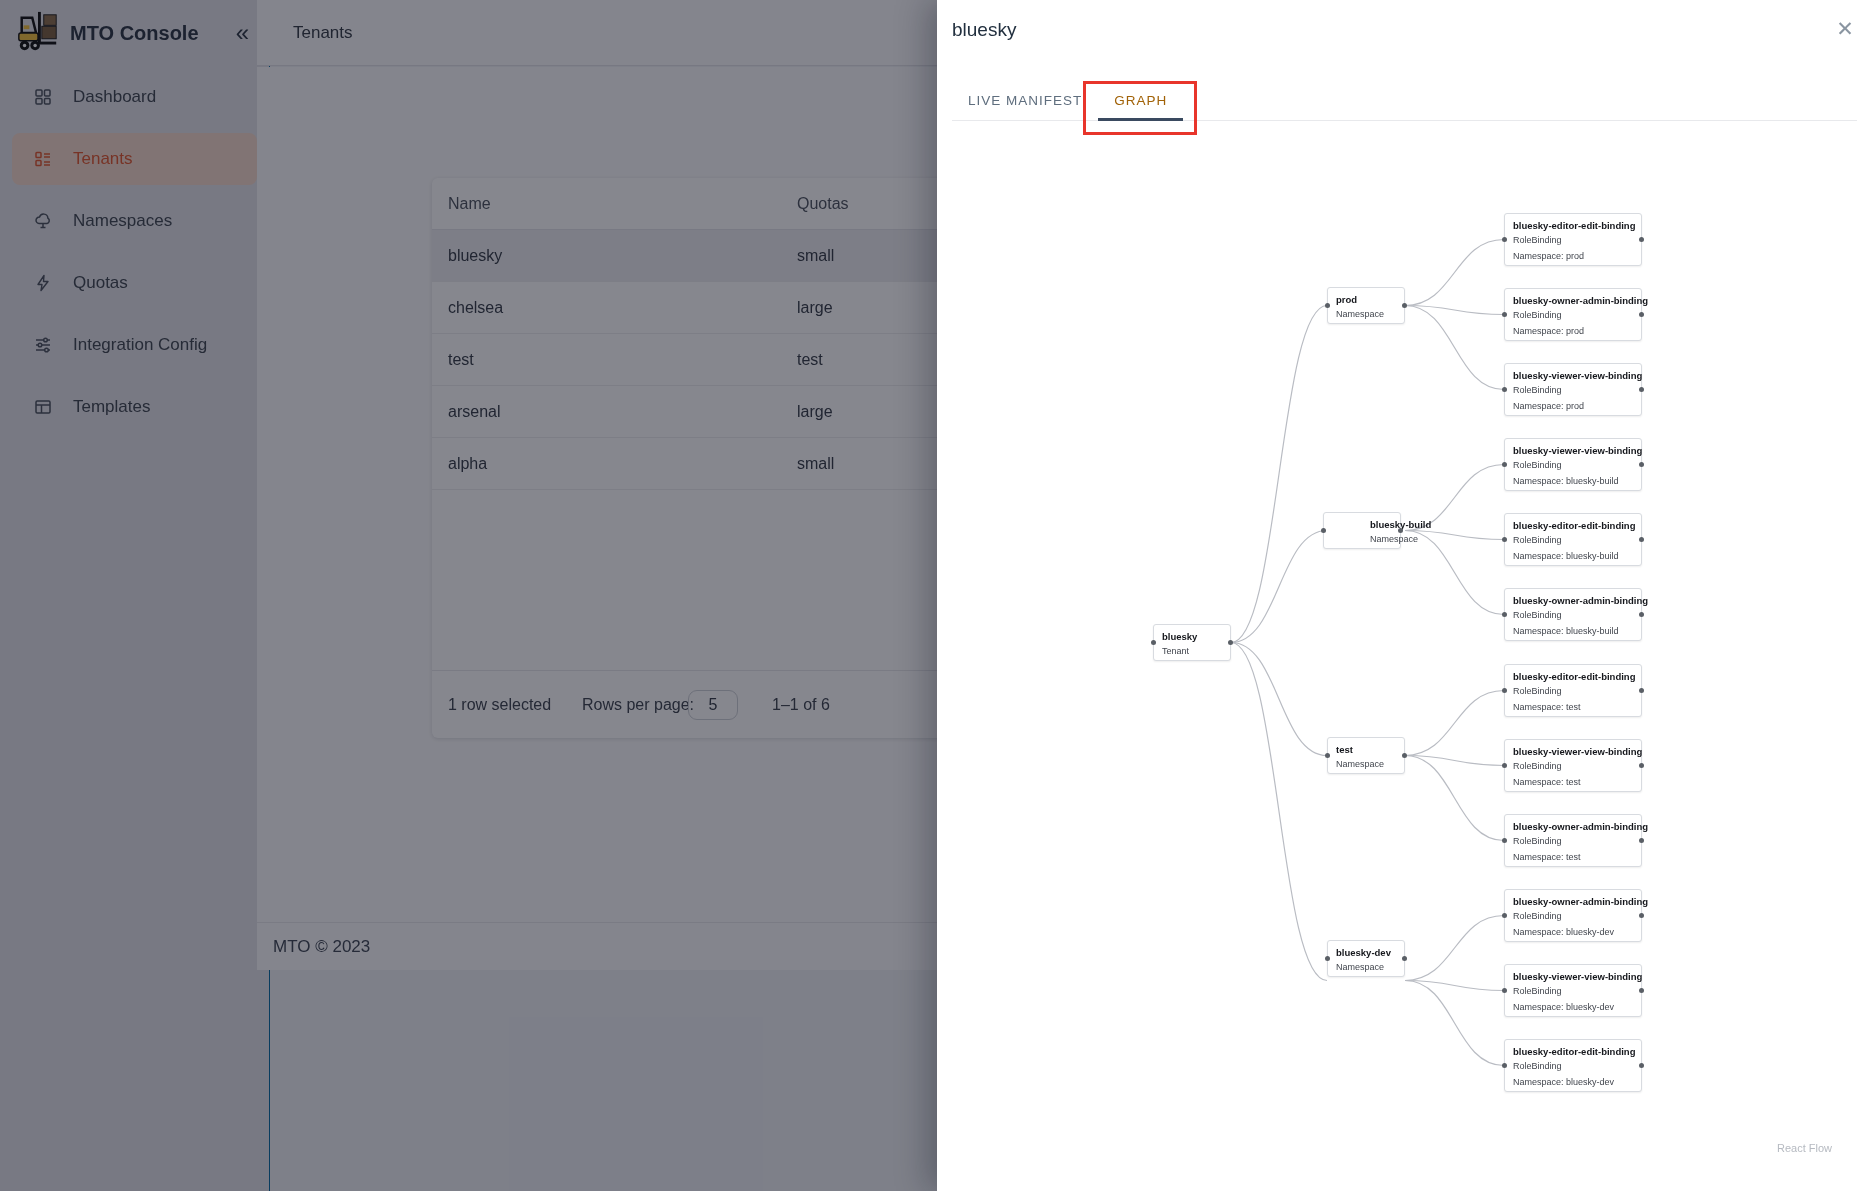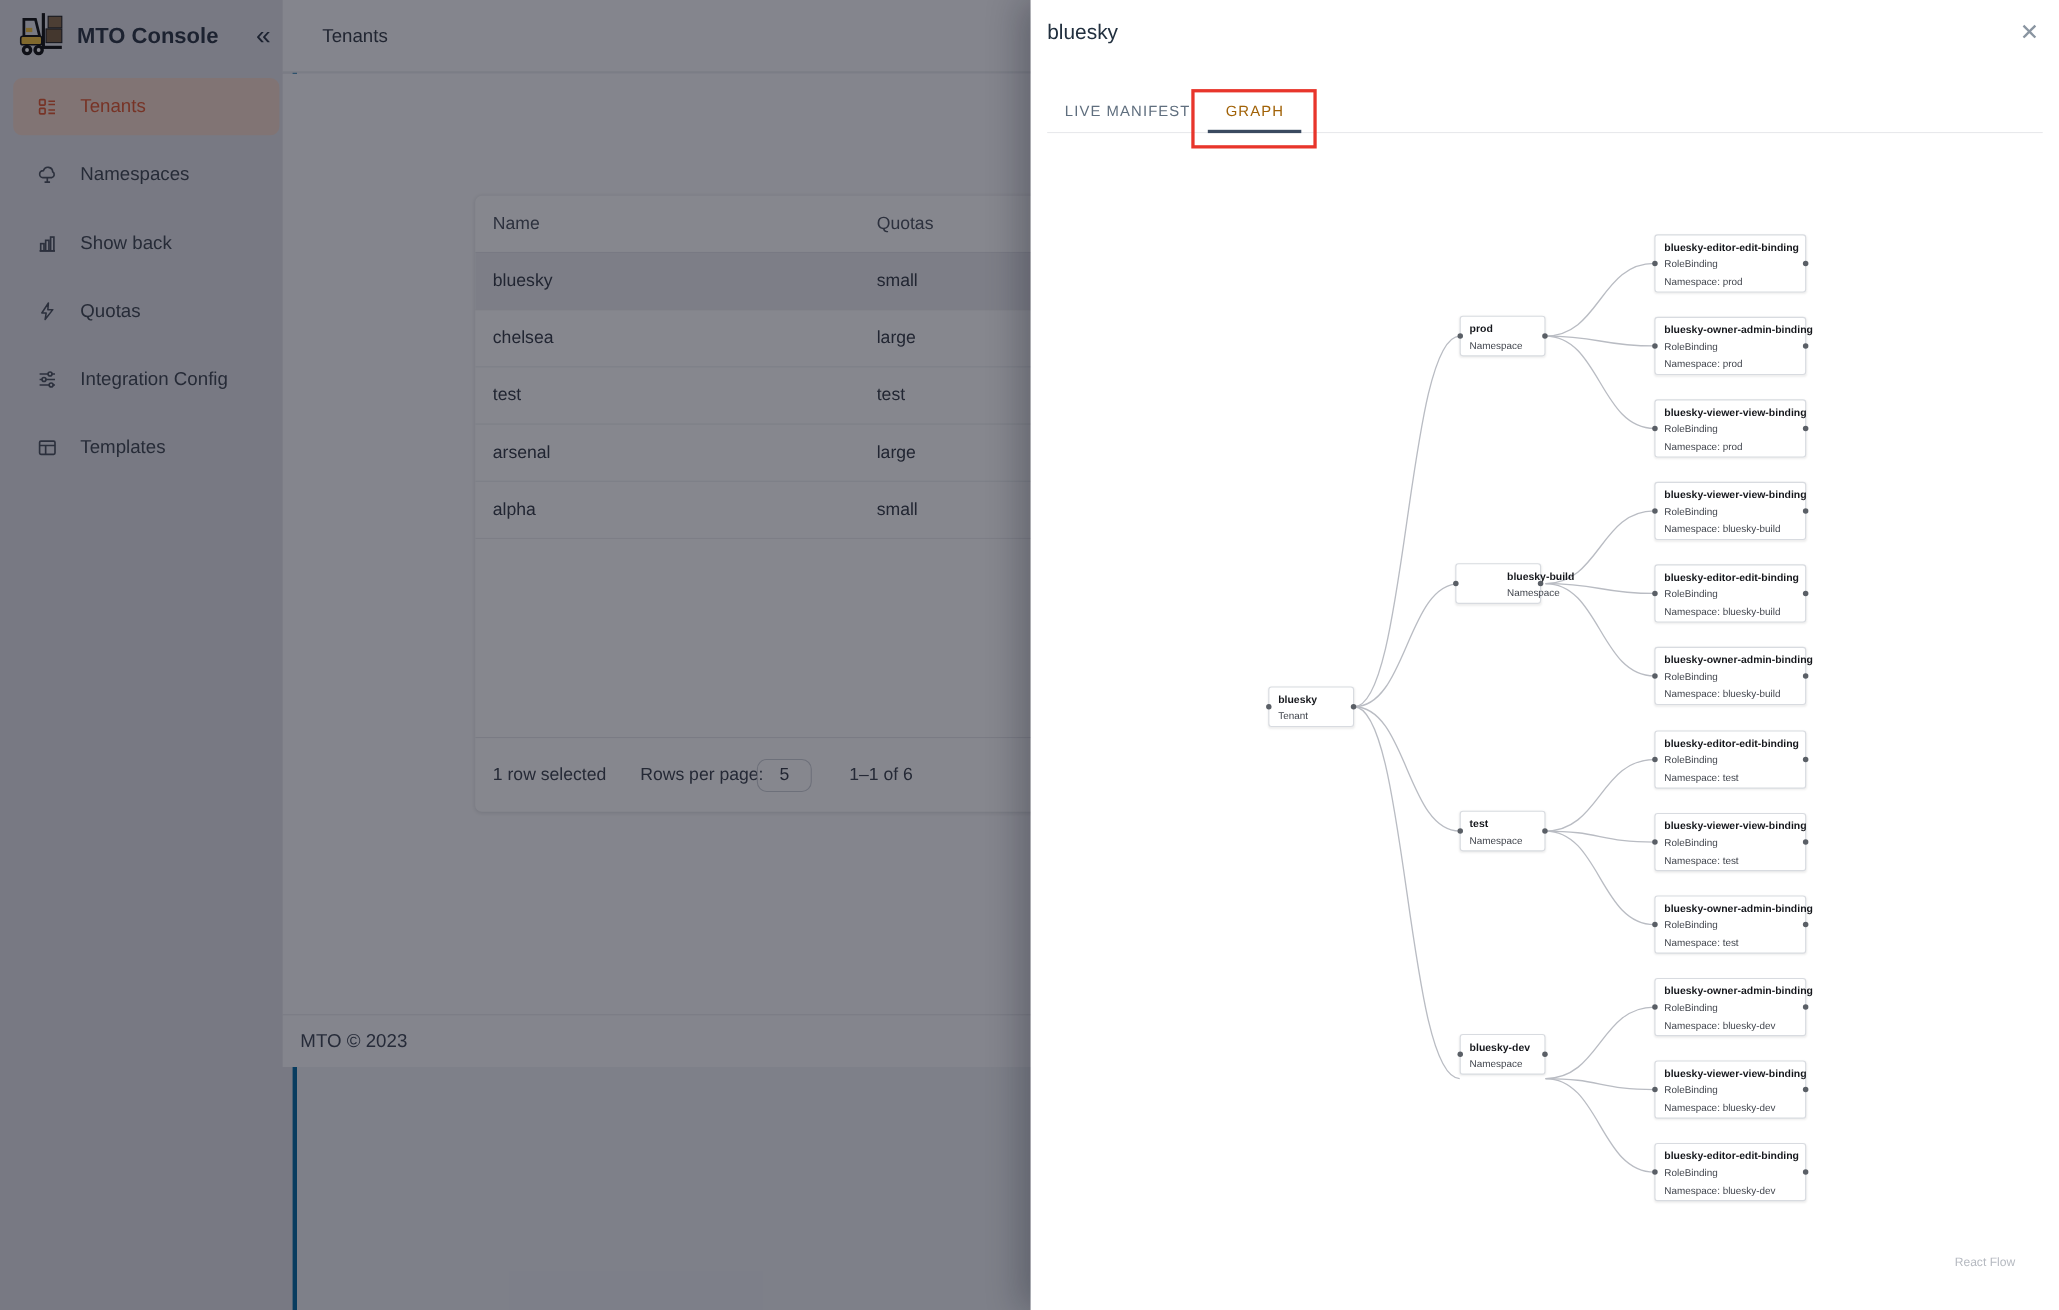--- a/index.html
+++ b/index.html
@@ -4,21 +4,21 @@
 <style>
   * { margin:0; padding:0; box-sizing:border-box; }
   html,body { background:#3c3f4a; }
   .stage {
     position:relative; width:1872px; height:1191px; overflow:hidden;
     background:#eef0f4; font-family:"Liberation Sans", sans-serif;
   }
 
   
   .sidebar { position:absolute; left:0; top:0; width:270px; height:100%;
-    background:#e2e3e9; border-right:4px solid #0369a1; }
+    background:#e2e3e9; border-right:1px solid #0369a1; }
   .side-head { height:66px; display:flex; align-items:center; padding:0 16px 0 15px; }
   .logo { width:46px; height:46px; flex:0 0 auto; }
   .app-title { font-size:20px; font-weight:bold; color:#2b3442; margin-left:9px; white-space:nowrap; }
   .collapse-btn { margin-left:auto; font-size:24px; color:#2b3442; cursor:pointer; line-height:1; padding:2px 4px; }
   .side-nav { padding-top:5px; }
   .side-item { display:flex; align-items:center; height:52px; margin:0 12px 10px 12px;
     padding-left:21px; border-radius:8px; color:#3f4650; font-size:17px; cursor:pointer; }
   .side-item .ic { width:20px; height:20px; margin-right:20px; flex:0 0 auto; color:#4a515c; }
   .side-item.active { background:#f4d9cb; color:#e0572e; }
   .side-item.active .ic { color:#e0572e; }
@@ -103,20 +103,31 @@
           <circle cx="10" cy="37" r="5" fill="#111"></circle>
             <circle cx="10" cy="37" r="1.8" fill="#fff"></circle>
           <circle cx="21" cy="37" r="5" fill="#111"></circle>
             <circle cx="21" cy="37" r="1.8" fill="#fff"></circle>
         </svg>
       </span>
       <span class="app-title">MTO Console</span>
       <span class="collapse-btn">«</span>
     </div>
     <nav class="side-nav" id="side-nav">
+        <div class="side-item">
+          <span class="ic">
+            <svg viewBox="0 0 20 20" fill="none" stroke="currentColor" stroke-width="1.5">
+              <rect x="3" y="3" width="6" height="6" rx="1"></rect>
+              <rect x="11.5" y="3" width="5.5" height="6" rx="1"></rect>
+              <rect x="3" y="11.5" width="6" height="5.5" rx="1"></rect>
+              <rect x="11.5" y="11.5" width="5.5" height="5.5" rx="1"></rect>
+            </svg>
+          </span>
+          <span>Dashboard</span>
+        </div>
         <div class="side-item active">
           <span class="ic">
             <svg viewBox="0 0 20 20" fill="none" stroke="currentColor" stroke-width="1.5">
               <rect x="3" y="3.5" width="5" height="5" rx="0.8"></rect>
               <rect x="3" y="11.5" width="5" height="5" rx="0.8"></rect>
               <line x1="11" y1="5" x2="17" y2="5"></line>
               <line x1="11" y1="8" x2="17" y2="8"></line>
               <line x1="11" y1="13" x2="17" y2="13"></line>
               <line x1="11" y1="16" x2="17" y2="16"></line>
             </svg>
@@ -125,31 +136,20 @@
         </div>
         <div class="side-item">
           <span class="ic">
             <svg viewBox="0 0 20 20" fill="none" stroke="currentColor" stroke-width="1.5">
               <path d="M6 12.5a3.2 3.2 0 1 1 .5-6.4 4.3 4.3 0 0 1 8.4 1.1 2.9 2.9 0 0 1-.9 5.3z"></path>
               <line x1="10" y1="12.5" x2="10" y2="16.5"></line>
               <line x1="7.5" y1="16.5" x2="12.5" y2="16.5"></line>
             </svg>
           </span>
           <span>Namespaces</span>
-        </div>
-        <div class="side-item">
-          <span class="ic">
-            <svg viewBox="0 0 20 20" fill="none" stroke="currentColor" stroke-width="1.5">
-              <path d="M3 17h14"></path>
-              <rect x="4" y="10.5" width="3" height="6.5"></rect>
-              <rect x="8.5" y="7.5" width="3" height="9.5"></rect>
-              <rect x="13" y="4.5" width="3" height="12.5"></rect>
-            </svg>
-          </span>
-          <span>Show back</span>
         </div>
         <div class="side-item">
           <span class="ic">
             <svg viewBox="0 0 20 20" fill="none" stroke="currentColor" stroke-width="1.4">
               <path d="M11 2.5 L5 11.5 h4 L8 17.5 L15 8.5 h-4.5 z" stroke-linejoin="round"></path>
             </svg>
           </span>
           <span>Quotas</span>
         </div>
         <div class="side-item">

